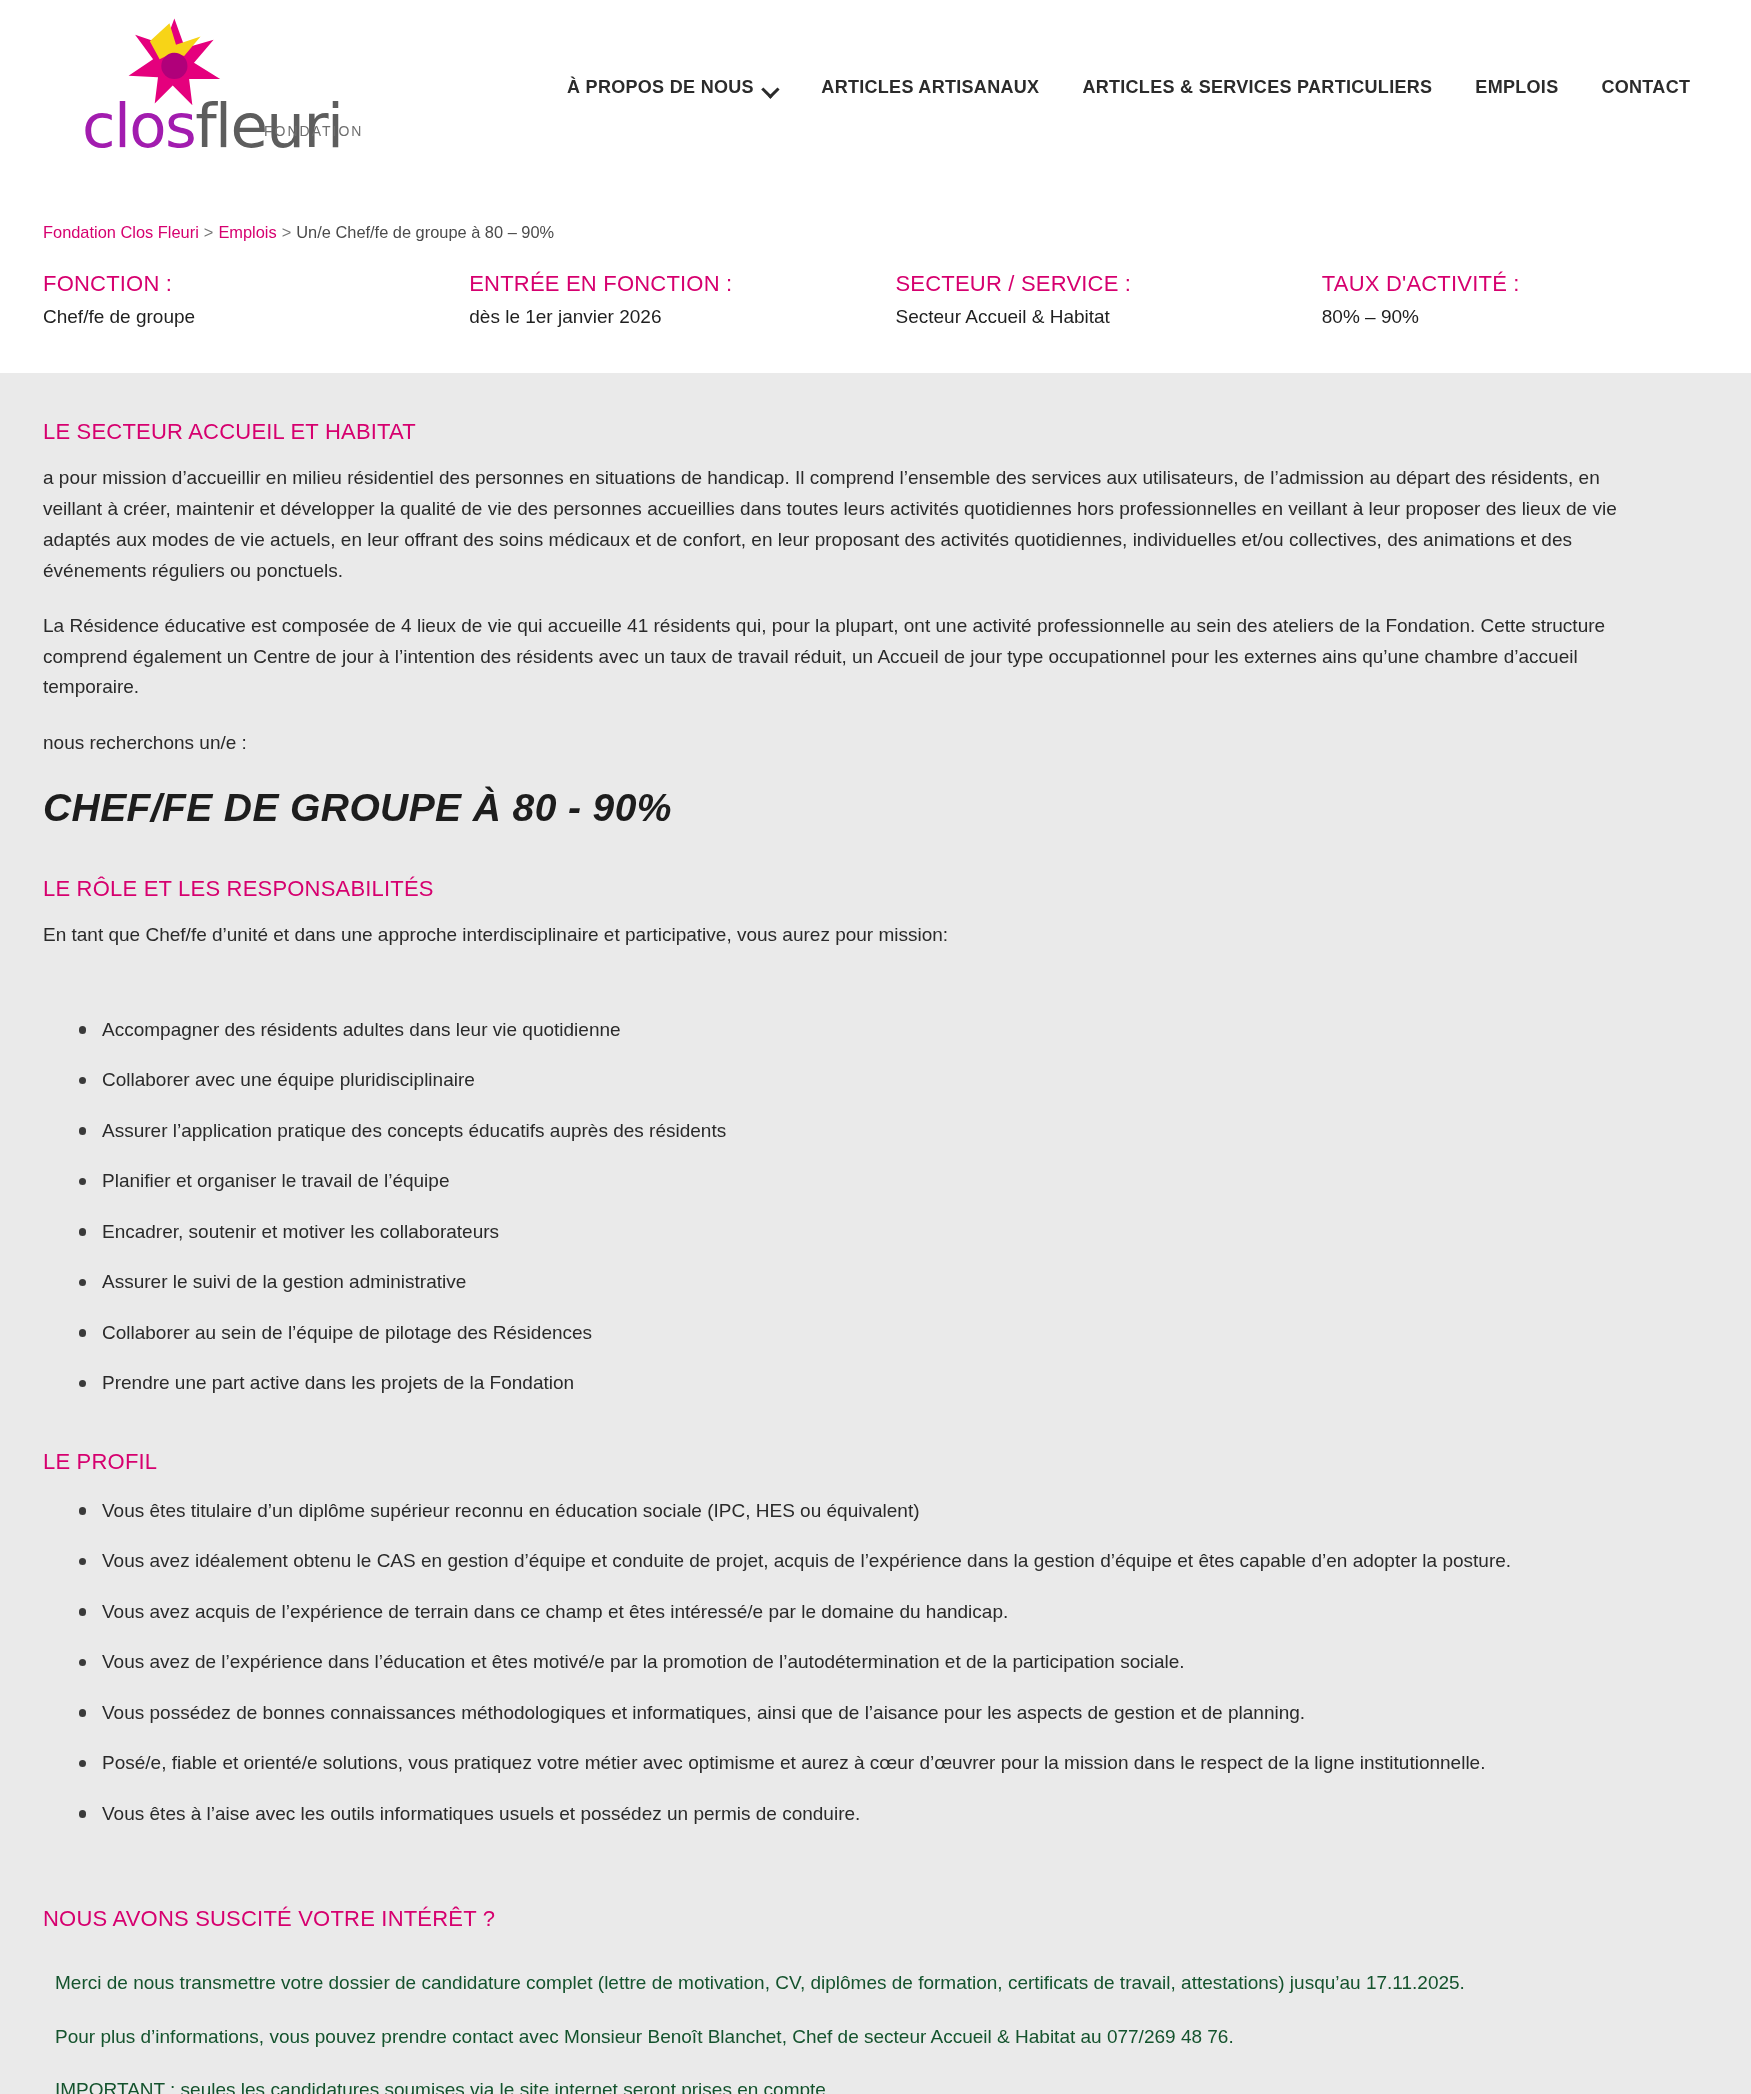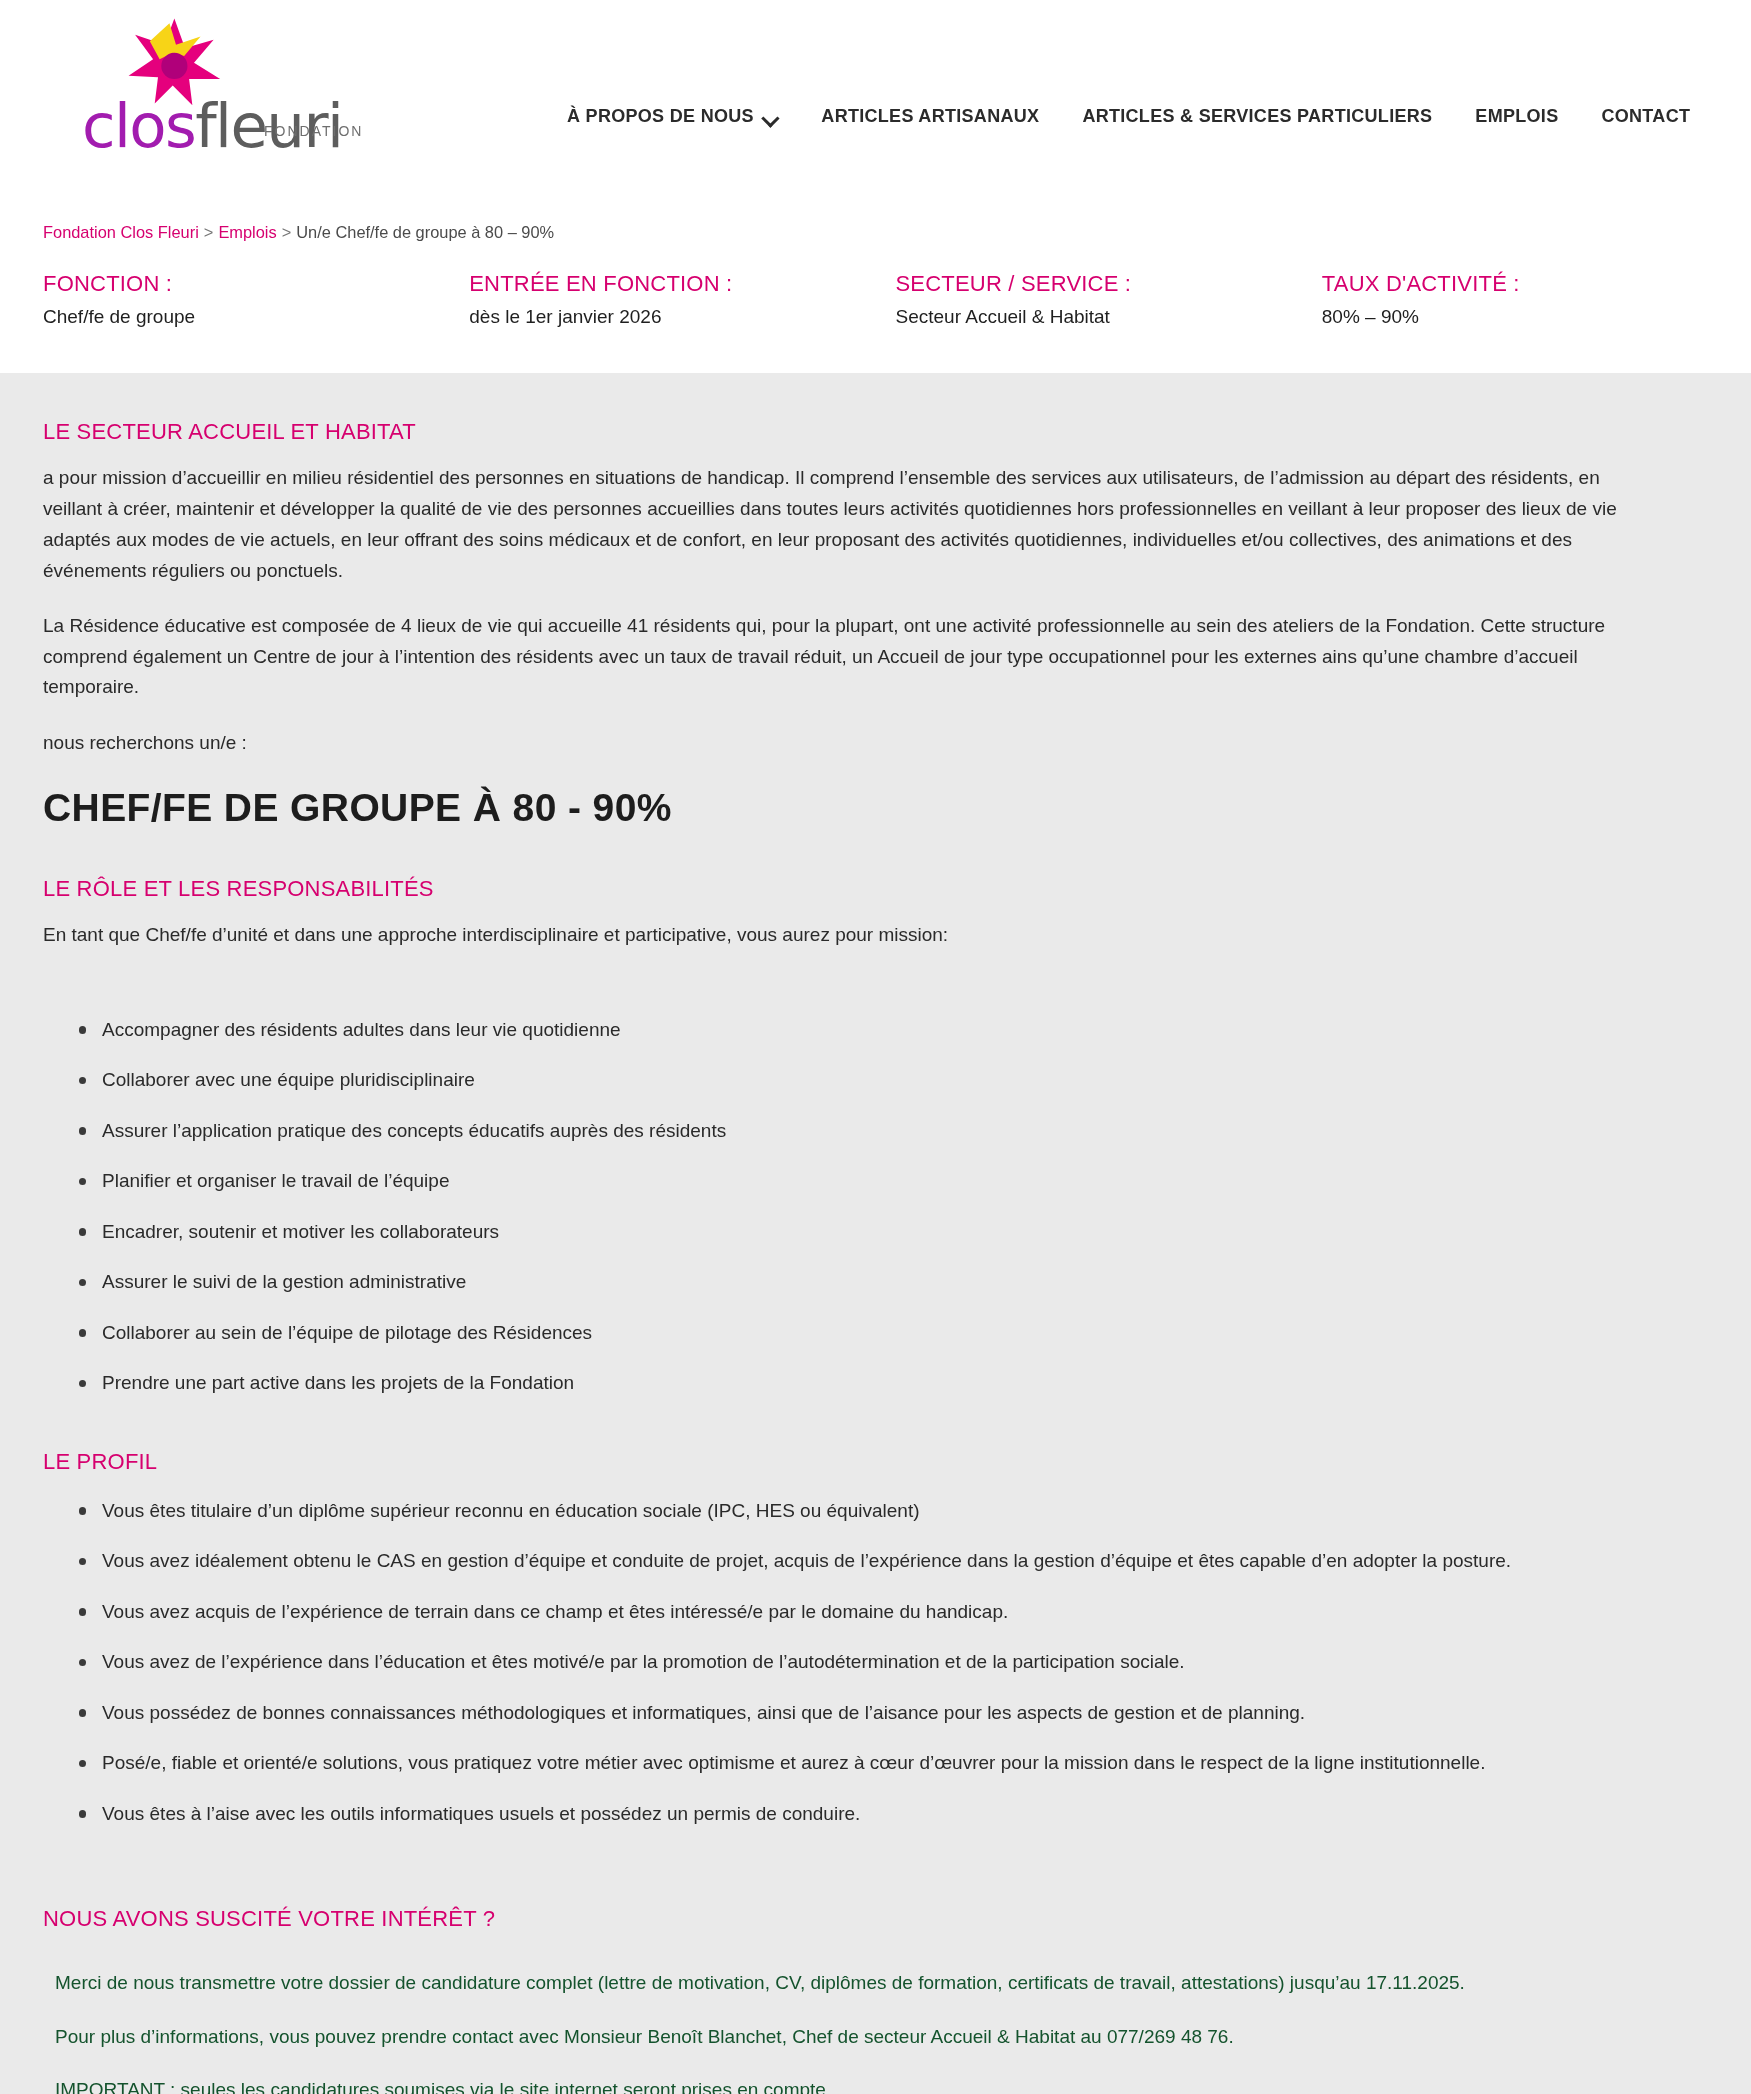--- a/index.html
+++ b/index.html
@@ -54,21 +54,21 @@
     font-size: 14px;
     letter-spacing: 2px;
     color: #6e6e6e;
   }
 
   .nav {
     display: flex;
     align-items: center;
     gap: 43px;
     margin-left: 229px;
-    margin-top: 106px;
+    margin-top: 77px;
     flex-wrap: nowrap;
   }
   .nav-item {
     font-size: 18px;
     font-weight: 700;
     color: #2b2b2b;
     letter-spacing: 0.3px;
     white-space: nowrap;
     cursor: pointer;
     display: flex;
@@ -152,20 +152,21 @@
     line-height: 1.62;
     margin: 0 0 24.5px 0;
     max-width: 1608px;
   }
   h1.job-title {
     font-size: 39px;
     font-weight: 700;
     color: #1d1d1d;
     margin: 28px 0 46px 0;
     letter-spacing: 0.4px;
+    font-style: italic;
   }
   .spacer-sm { height: 18px; }
   .spacer-md { height: 38px; }
   .spacer-lg { height: 65px; }
 
   ul.bullets {
     margin: 0 0 8.2px 0;
     padding-left: 59px;
     list-style: none;
   }

